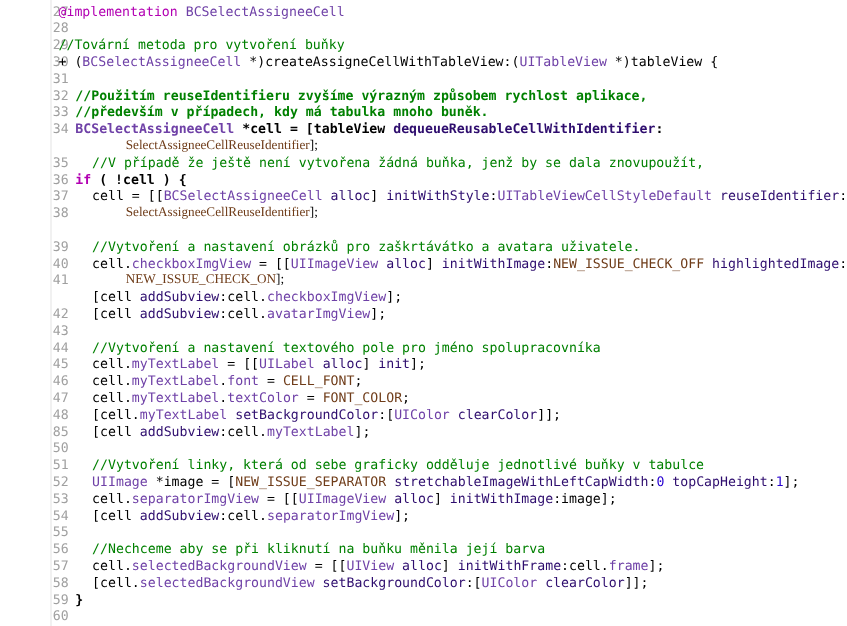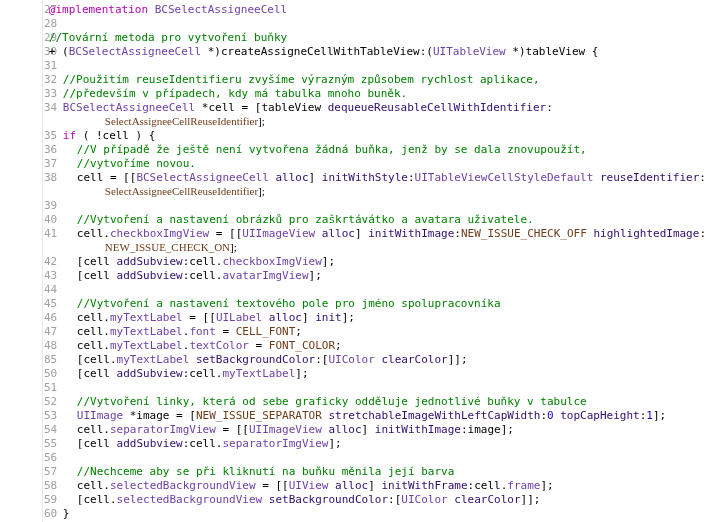--- a/index.html
+++ b/index.html
@@ -22,21 +22,21 @@
     user-select: none;
     min-width: 34px;
     border-right: 1px solid #e8e8e8;
   }
   .gutter div { height: 14px; padding-left: 44px; }
   .code {
     padding: 2px 0 0 6px;
     flex: 1;
   }
   .line { height: 14px; display: block; }
-  .indent1 { padding-left: 14px; }
+  .indent1 { padding-left: 14px; font-weight: bold; }
   .indent2 { padding-left: 28px; }
   .cont { padding-left: 56px; font-family: Liberation Serif, serif; }
   .kw { color: #b200b2; text-align: center; }
   .cls { color: #6f41a7; }
   .fn { color: #2e0d6e; }
   .macro { color: #6f3c19; }
   .num { color: #2600d0; }
   .cmt { color: #008000; }
   .plain { color: #000; }
 </style>
@@ -87,23 +87,22 @@
   <div class="code" id="code">
       <span class="line "><span class="kw">@implementation</span><span class="plain"> </span><span class="cls">BCSelectAssigneeCell</span></span>
       <span class="line "></span>
       <span class="line "><span class="cmt">//Tovární metoda pro vytvoření buňky</span></span>
       <span class="line "><span class="plain">+ (</span><span class="cls">BCSelectAssigneeCell</span><span class="plain"> *)createAssigneCellWithTableView:(</span><span class="cls">UITableView</span><span class="plain"> *)tableView {</span></span>
       <span class="line "></span>
       <span class="line indent1"><span class="cmt">//Použitím reuseIdentifieru zvyšíme výrazným způsobem rychlost aplikace,</span></span>
       <span class="line indent1"><span class="cmt">//především v případech, kdy má tabulka mnoho buněk.</span></span>
       <span class="line indent1"><span class="cls">BCSelectAssigneeCell</span><span class="plain"> *cell = [tableView </span><span class="fn">dequeueReusableCellWithIdentifier</span><span class="plain">:</span></span>
       <span class="line cont"><span class="macro">SelectAssigneeCellReuseIdentifier</span><span class="plain">];</span></span>
+      <span class="line indent2"><span class="cmt">//V případě že ještě není vytvořena žádná buňka, jenž by se dala znovupoužít,</span></span>
       <span class="line indent1"><span class="kw">if</span><span class="plain"> ( !cell ) {</span></span>
-      <span class="line indent2"><span class="cmt">//V případě že ještě není vytvořena žádná buňka, jenž by se dala znovupoužít,</span></span>
-      <span class="line indent2"><span class="cmt">//vytvoříme novou.</span></span>
       <span class="line indent2"><span class="plain">cell = [[</span><span class="cls">BCSelectAssigneeCell</span><span class="plain"> </span><span class="fn">alloc</span><span class="plain">] </span><span class="fn">initWithStyle</span><span class="plain">:</span><span class="cls">UITableViewCellStyleDefault</span><span class="plain"> </span><span class="fn">reuseIdentifier</span><span class="plain">:</span></span>
       <span class="line cont"><span class="macro">SelectAssigneeCellReuseIdentifier</span><span class="plain">];</span></span>
       <span class="line "></span>
       <span class="line indent2"><span class="cmt">//Vytvoření a nastavení obrázků pro zaškrtávátko a avatara uživatele.</span></span>
       <span class="line indent2"><span class="plain">cell.</span><span class="cls">checkboxImgView</span><span class="plain"> = [[</span><span class="cls">UIImageView</span><span class="plain"> </span><span class="fn">alloc</span><span class="plain">] </span><span class="fn">initWithImage</span><span class="plain">:</span><span class="macro">NEW_ISSUE_CHECK_OFF</span><span class="plain"> </span><span class="fn">highlightedImage</span><span class="plain">:</span></span>
       <span class="line cont"><span class="macro">NEW_ISSUE_CHECK_ON</span><span class="plain">];</span></span>
       <span class="line indent2"><span class="plain">[cell </span><span class="fn">addSubview</span><span class="plain">:cell.</span><span class="cls">checkboxImgView</span><span class="plain">];</span></span>
       <span class="line indent2"><span class="plain">[cell </span><span class="fn">addSubview</span><span class="plain">:cell.</span><span class="cls">avatarImgView</span><span class="plain">];</span></span>
       <span class="line "></span>
       <span class="line indent2"><span class="cmt">//Vytvoření a nastavení textového pole pro jméno spolupracovníka</span></span>

